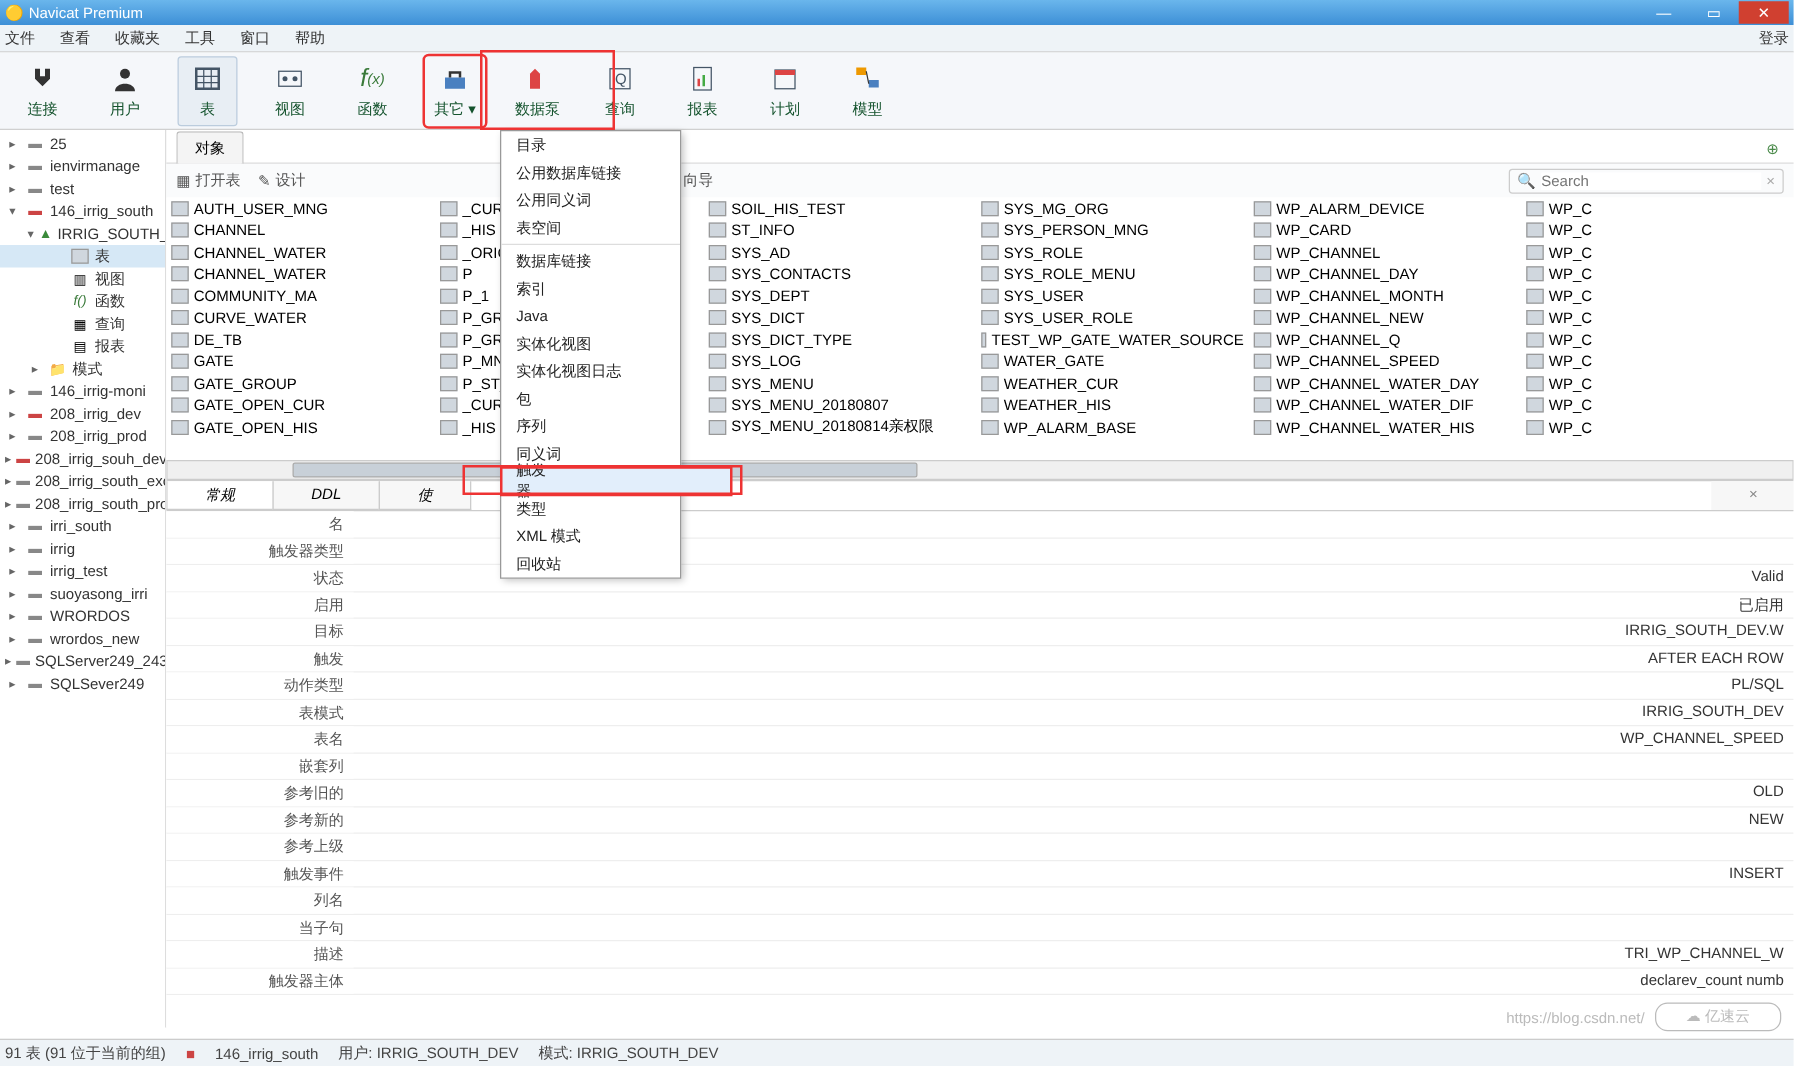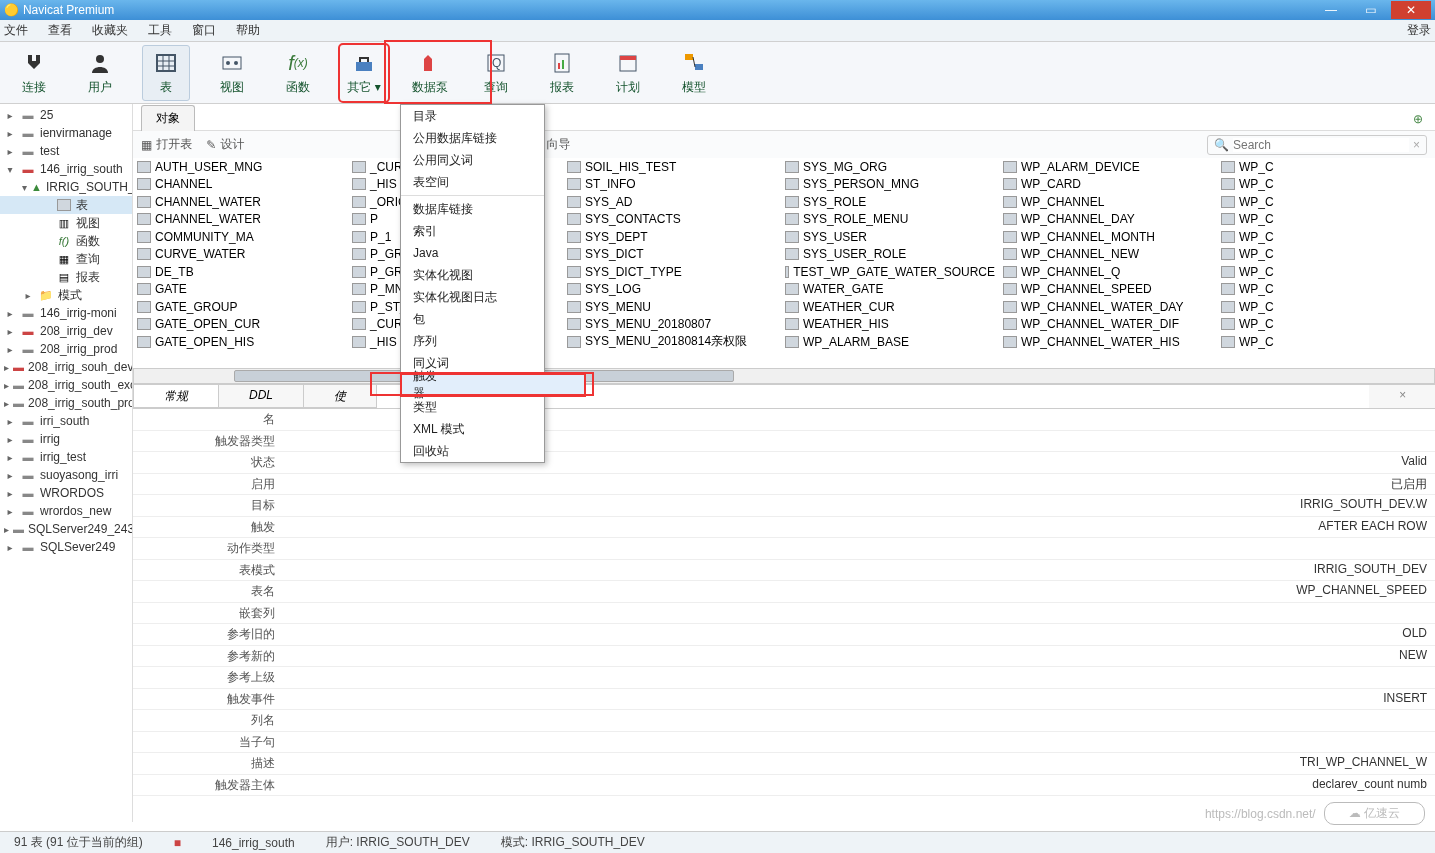--- a/index.html
+++ b/index.html
@@ -42,21 +42,21 @@
 .hscroll { height:16px; background:#f0f0f0; border:1px solid #ccc; position:relative; }
 .hscroll .thumb { position:absolute; left:100px; top:1px; height:12px; width:500px; background:#c8d0d8; border:1px solid #aaa; border-radius:2px; }
 .bottomtabs { display:flex; height:24px; border-top:1px solid #ccc; }
 .btab { padding:3px 30px; border:1px solid #ccc; border-top:none; margin-right:-1px; background:#f7f7f7;font-style:italic; }
 .btab.active { background:#fff; font-weight:500; }
 .btab.close { margin-left:auto; border:none; color:#888; }
 .propgrid { flex:1; border-top:1px solid #ccc; }
 .propgrid .prow { display:flex; height:21.5px; border-bottom:1px solid #eee; }
 .propgrid .pk { width:150px; padding:2px 8px; background:#fff; color:#555; }
 .propgrid .pv { flex:1; padding:2px 8px; color:#333; }
-.statusbar { height:22px; background:#eef3f7; border-top:1px solid #ccc; display:flex; align-items:center; padding:0 14px; gap:31px; color:#444; position:absolute; bottom:0; left:0; right:0; }
+.statusbar { height:22px; background:#eef3f7; border-top:1px solid #ccc; display:flex; align-items:center; padding:0 4px; gap:16px; color:#444; position:absolute; bottom:0; left:0; right:0; }
 .watermark { position:absolute; right:10px; bottom:28px; color:#bbb; font-size:12px; display:flex; align-items:center; gap:8px; }
 .dropdown { position:absolute; left:400px; top:104px; width:145px; background:#fff; border:1px solid #999; box-shadow:2px 2px 6px rgba(0,0,0,.25); z-index:50; }
 .dropdown .mi { height:22px; display:flex; align-items:center; padding:0 12px; color:#222; }
 .dropdown .sep { height:1px; background:#ddd; margin:2px 0; }
 .dropdown .mi.highlight { background:#e2eefb; outline:2px solid #e33; outline-offset:-1px; z-index:2; position:relative; padding-right:140px; width:184px; }
 .redbox { position:absolute; border:2px solid #e33; pointer-events:none; z-index:60; }
 svg.ticon { width:28px; height:24px; }
 </style>
 </head>
 <body>
@@ -657,20 +657,21 @@
           <div class="prow">
             <div class="pk">目标</div>
             <div class="pv">IRRIG_SOUTH_DEV.W</div>
           </div>
           <div class="prow">
             <div class="pk">触发</div>
             <div class="pv">AFTER EACH ROW</div>
           </div>
           <div class="prow">
             <div class="pk">动作类型</div>
+            <div class="pv">PL/SQL</div>
           </div>
           <div class="prow">
             <div class="pk">表模式</div>
             <div class="pv">IRRIG_SOUTH_DEV</div>
           </div>
           <div class="prow">
             <div class="pk">表名</div>
             <div class="pv">WP_CHANNEL_SPEED</div>
           </div>
           <div class="prow">

